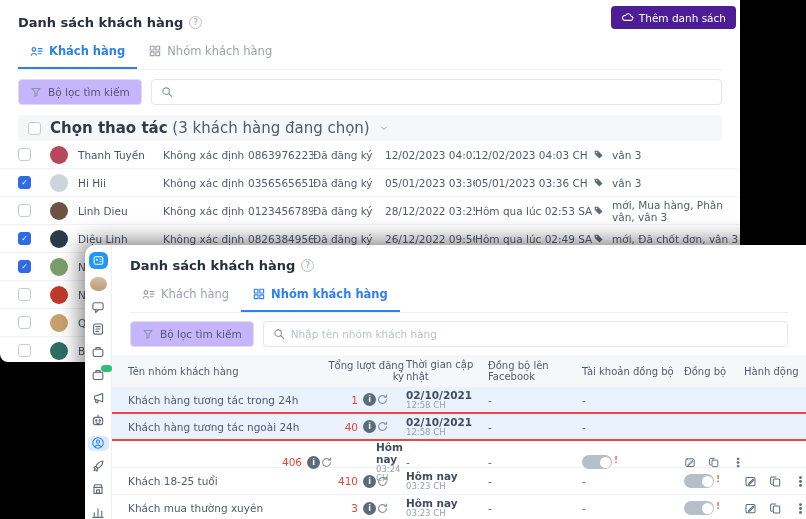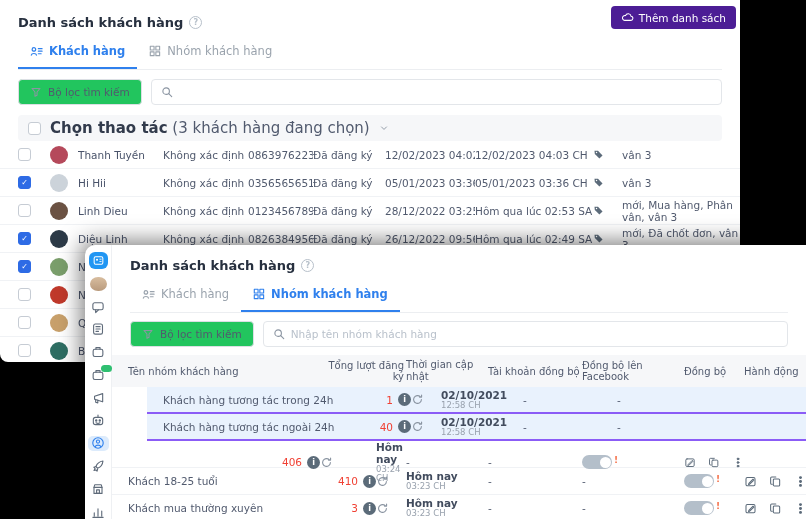--- a/index.html
+++ b/index.html
@@ -18,55 +18,55 @@
   .titlebar { position:relative; padding:12px 18px 0 18px; height:32px; display:flex; align-items:center; gap:6px; }
   .page-title { font-size:13px; font-weight:bold; color:#27303f; }
   .help-ic { width:13px; height:13px; border-radius:50%; border:1.2px solid #b7c0ca; color:#b7c0ca; font-size:8px; font-weight:bold; display:inline-flex; align-items:center; justify-content:center; }
   .btn-primary { position:absolute; right:4px; top:6px; height:23px; padding:0 10px; border:none; border-radius:4px; color:#fff; font-size:10.5px; display:inline-flex; align-items:center; gap:5px; font-family:inherit; }
   .tabs { display:flex; margin:4px 18px 0 18px; border-bottom:1px solid #eceef1; }
   .tab { display:flex; align-items:center; gap:6px; padding:8px 12px 9px 12px; font-size:11.5px; color:#9aa3ad; border-bottom:2px solid transparent; cursor:pointer;justify-content:center; }
   .tab.active { color:#2f80ed; font-weight:bold; border-bottom-color:#2f80ed; }
   .tab svg { stroke:#9aa3ad; }
   .tab.active svg { stroke:#2f80ed; }
   .filterrow { display:flex; gap:9px; margin:9px 18px 0 18px; }
-  .btn-filter { height:26px; padding:0 11px; border:1px solid #dcdfe4; border-radius:4px; background:#22c55e; display:inline-flex; align-items:center; gap:6px; font-size:10.5px; color:#515a6e; font-family:inherit; white-space:nowrap; }
+  .btn-filter { height:26px; padding:0 11px; border:1px solid #dcdfe4; border-radius:4px; background:#c4b5fd; display:inline-flex; align-items:center; gap:6px; font-size:10.5px; color:#515a6e; font-family:inherit; white-space:nowrap; }
   .searchbox { flex:1; height:26px; border:1px solid #e3e6ea; border-radius:4px; display:flex; align-items:center; padding:0 9px; gap:6px; }
   .searchbox input { border:none; outline:none; flex:1; font-size:10.5px; font-family:inherit; color:#515a6e; background:transparent; }
   .searchbox input::placeholder { color:#b9c1cb; }
   .ic { stroke:#8b95a2; fill:none; stroke-width:1.3; stroke-linecap:round; stroke-linejoin:round; }
 
   
   .bulkbar { margin:10px 18px 0 18px; height:26px; background:#f6f7f9; border-radius:4px; display:flex; align-items:center; gap:9px; padding:0 10px; font-size:15px; }
   .bulkbar b { color:#323b4c; }
   .cb { width:13px; height:13px; border:1px solid #c6ccd4; border-radius:3px; background:#fff; display:inline-flex; align-items:center; justify-content:center; flex:0 0 auto; }
   .cb.checked { background:#2e6be5; border-color:#2e6be5; color:#fff; font-size:8px; }
   .brow { display:grid; grid-template-columns:32px 28px 85px 85px 65px 72px 90px 118px 1fr; align-items:center; height:28px; padding-left:18px; border-bottom:1px solid #f0f2f5; font-size:10.5px; }
   .brow .av { width:18px; height:18px; border-radius:50%; background:#ccc; }
   .brow .nm { color:#49536a; padding-right:12px; overflow:hidden; white-space:nowrap; }
   .cell { overflow:hidden; white-space:nowrap; }
-  .tags { display:flex; align-items:center; gap:18px; color:#515a6e; }
+  .tags { display:flex; align-items:center; gap:8px; color:#515a6e; }
   .tag-ic { color:#5c6b7a; flex:0 0 auto; }
 
   
   .sidebar { width:27px; border-right:1px solid #eef0f3; display:flex; flex-direction:column; align-items:center; padding-top:7px; gap:8px; flex:0 0 auto; }
   .side-logo { width:19px; height:19px; border-radius:6px; background:#2196f3; display:flex; align-items:center; justify-content:center; }
   .side-av { width:17px; height:17px; border-radius:50%; background:linear-gradient(#d8bd9f,#b99a7c); }
   .side-ic { width:21px; height:17px; display:flex; align-items:center; justify-content:center; border-radius:5px; position:relative; }
   .side-ic svg { stroke:#5f6b7a; fill:none; stroke-width:1.2; stroke-linecap:round; stroke-linejoin:round; }
   .side-ic.active { background:#dcebfc; }
   .side-ic.active svg { stroke:#2f80ed; }
   .badge-new { position:absolute; top:-3px; right:-3px; width:11px; height:7px; border-radius:4px; background:#2fbf71; }
 
   
   .front-content { flex:1; overflow:hidden; }
   .ftable { margin-top:8px; }
   .frow { display:grid; grid-template-columns:192px 56px 30px 82px 94px 102px 60px 1fr; align-items:center; height:27px; padding-left:16px; font-size:10.5px; }
   .fhead { height:32px; background:#f6f7f9; font-size:10px; font-weight:normal; color:#515a6e; }
   .fhead .wrap { white-space:normal; line-height:1.2; }
-  .frow.hl { background:#e9f2fd; border-bottom:2px solid #8b5cf6;margin-left:35px; }
+  .frow.hl { background:#e9f2fd; border-bottom:2px solid #ef4444; }
   .frow.plain { border-bottom:1px solid #f0f2f5; }
   .cnt { text-align:right; display:flex; align-items:center; justify-content:flex-end; gap:5px; }
   .cnt .num { color:#f04134; }
   .info-dot { width:13px; height:13px; border-radius:50%; background:#5b6b79; color:#fff; font-size:8px; font-weight:bold; display:inline-flex; align-items:center; justify-content:center; }
   .sync { color:#8b95a2; display:flex; align-items:center; }
   .tcell b { color:#424c5e; font-size:10.5px; display:block; line-height:1.15; }
   .tcell span { color:#98a1ad; font-size:8.5px; display:block; line-height:1.1; }
   .tgl { display:inline-flex; align-items:flex-start; gap:2px; }
   .switch { width:30px; height:14px; border-radius:8px; background:#b4bfca; position:relative; }
   .switch::after { content:""; position:absolute; right:1.5px; top:1.5px; width:11px; height:11px; border-radius:50%; background:#fff; }
@@ -365,22 +365,22 @@
           </svg>
         <input type="text" placeholder="Nhập tên nhóm khách hàng" style="">
       </div>
     </div>
 
     <div class="ftable">
       <div class="frow fhead">
         <span>Tên nhóm khách hàng</span>
         <span class="head-right">Tổng lượt đăng ký</span>
         <span class="wrap">Thời gian cập nhật</span>
+        <span>Đồng bộ lên Facebook</span>
         <span>Tài khoản đồng bộ</span>
-        <span>Đồng bộ lên Facebook</span>
         <span>Đồng bộ</span>
         <span>Hành động</span>
       </div>
 
       <div class="frow hl">
         <span class="cell">Khách hàng tương tác trong 24h</span>
         <span class="cnt">
             <span class="num">1</span>
             <span class="info-dot">i</span>
           </span>

